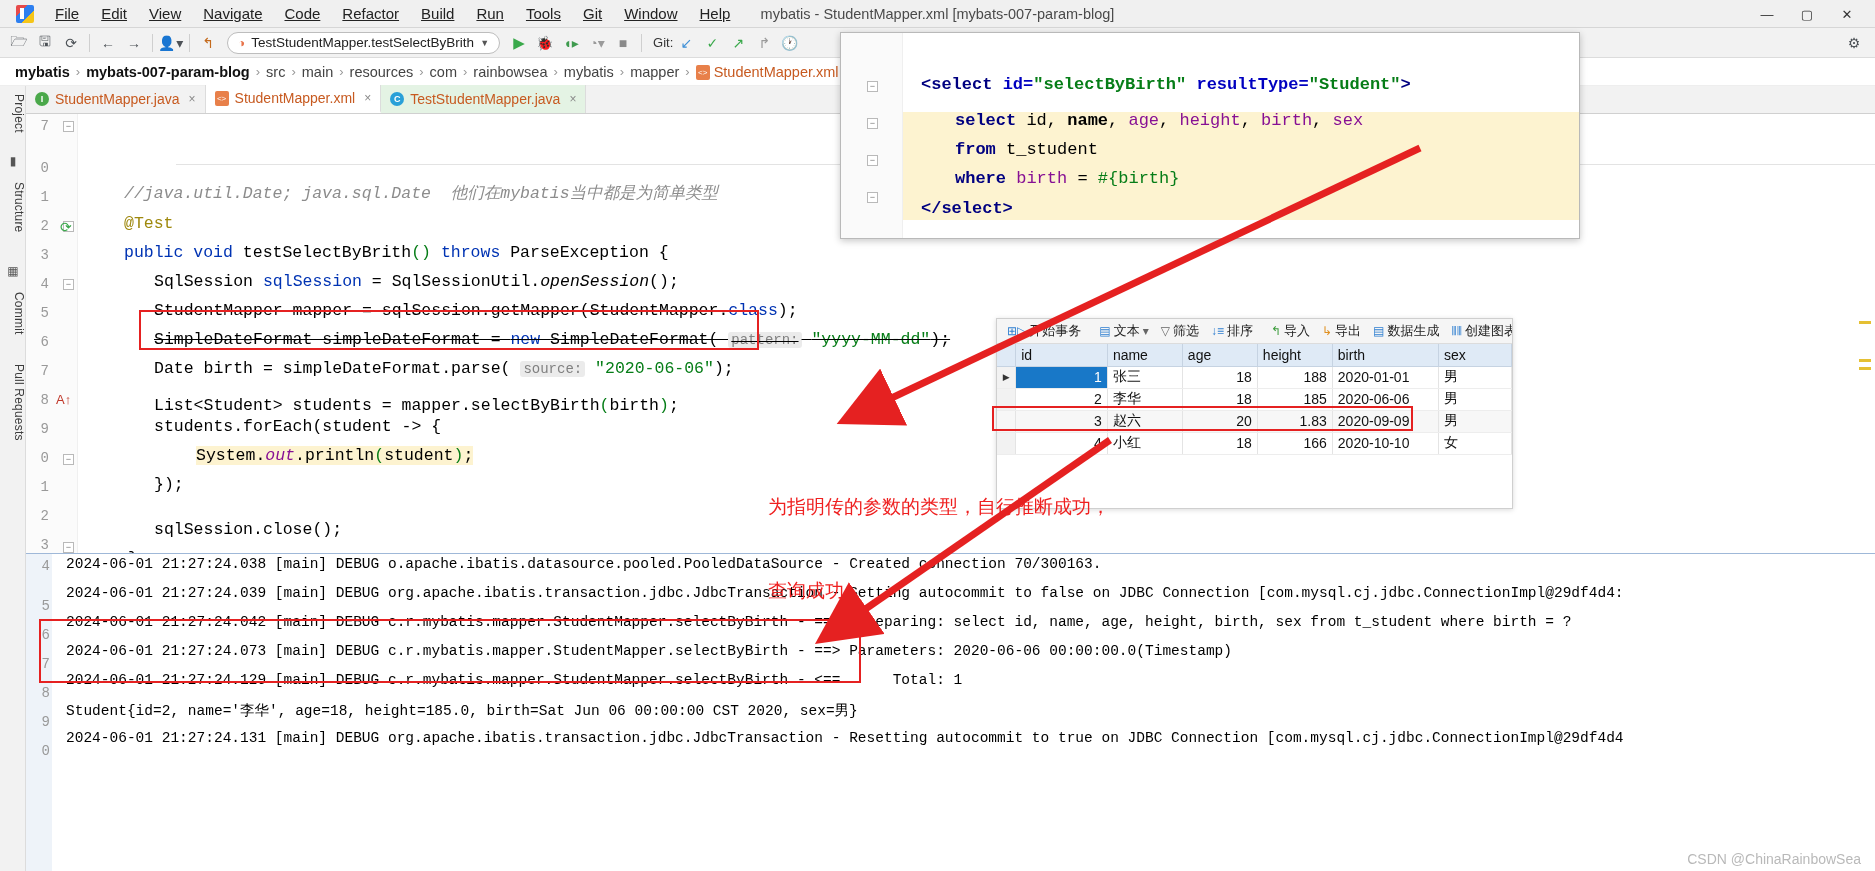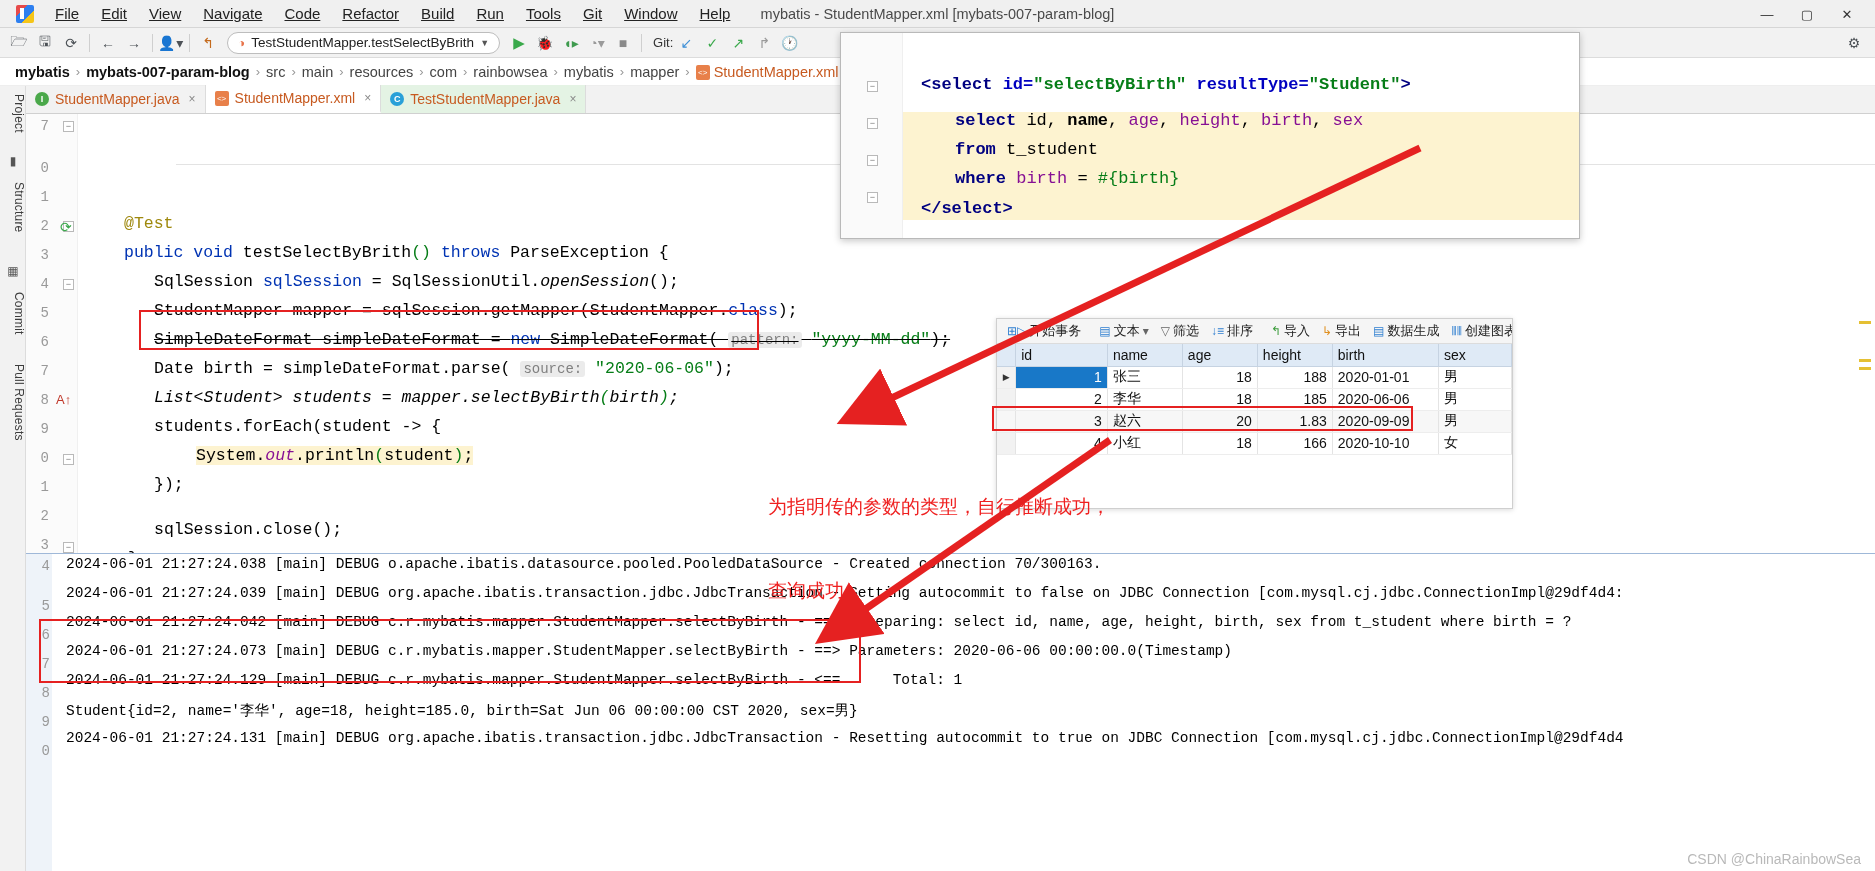--- a/index.html
+++ b/index.html
@@ -347,27 +347,28 @@
       <div class="fold" style="top:107px;">−</div>
       <div class="fold" style="top:165px;">−</div>
       <div class="fold" style="top:340px;">−</div>
       <div class="fold" style="top:428px;">−</div>
       <div style="position:absolute; left:34px; top:105px; color:#3aa94b; font-size:14px;">⟳</div>
       <div style="position:absolute; left:30px; top:278px; color:#c0392b; font-size:13px;">A↑</div>
     </div>
 
     <div class="code">
       <div class="divline" style="top:50px;"></div>
+      <div class="cl cmt" style="top:68px;">//java.util.Date; java.sql.Date  他们在mybatis当中都是为简单类型</div>
       <div class="cl anno" style="top:100px;">@Test</div>
       <div class="cl" style="top:129px;"><span class="kw2">public void </span>testSelectByBrith<span class="grn">()</span> <span class="kw2">throws </span>ParseException {</div>
       <div class="cl" style="top:158px; left:76px;">SqlSession <span class="loc">sqlSession</span> = SqlSessionUtil.<span class="mth">openSession</span>();</div>
       <div class="cl" style="top:187px; left:76px;">StudentMapper mapper = sqlSession.getMapper(StudentMapper.<span class="kw2">class</span>);</div>
       <div class="cl strike" style="top:216px; left:76px;">SimpleDateFormat simpleDateFormat = <span class="kw2">new </span>SimpleDateFormat( <span class="hint">pattern:</span> <span class="str">"yyyy-MM-dd"</span>);</div>
       <div class="cl" style="top:245px; left:76px;text-align:right;">Date birth = simpleDateFormat.parse( <span class="hint">source:</span> <span class="str">"2020-06-06"</span>);</div>
-      <div class="cl" style="top:274px; left:76px;font-style:italic;">List&lt;Student&gt; students = mapper.selectByBirth<span class="grn">(</span>birth<span class="grn">)</span>;</div>
+      <div class="cl" style="top:282px; left:76px;">List&lt;Student&gt; students = mapper.selectByBirth<span class="grn">(</span>birth<span class="grn">)</span>;</div>
       <div class="cl" style="top:303px; left:76px;">students.forEach(student -&gt; {</div>
       <div class="cl hl" style="top:332px; left:118px;">System.<span class="field mth">out</span>.println<span class="grn">(</span>student<span class="grn">)</span>;</div>
       <div class="cl" style="top:361px; left:76px;">});</div>
       <div class="cl" style="top:406px; left:76px;">sqlSession.close();</div>
       <div class="cl" style="top:435px; left:50px;">}</div>
       <div class="cl anno" style="top:601px; left:118px;">@Test</div>
     </div>
 
     <div class="mark" style="right:4px; top:207px; background:#e5c033;"></div>
     <div class="mark" style="right:4px; top:245px; background:#e5c033;"></div>

